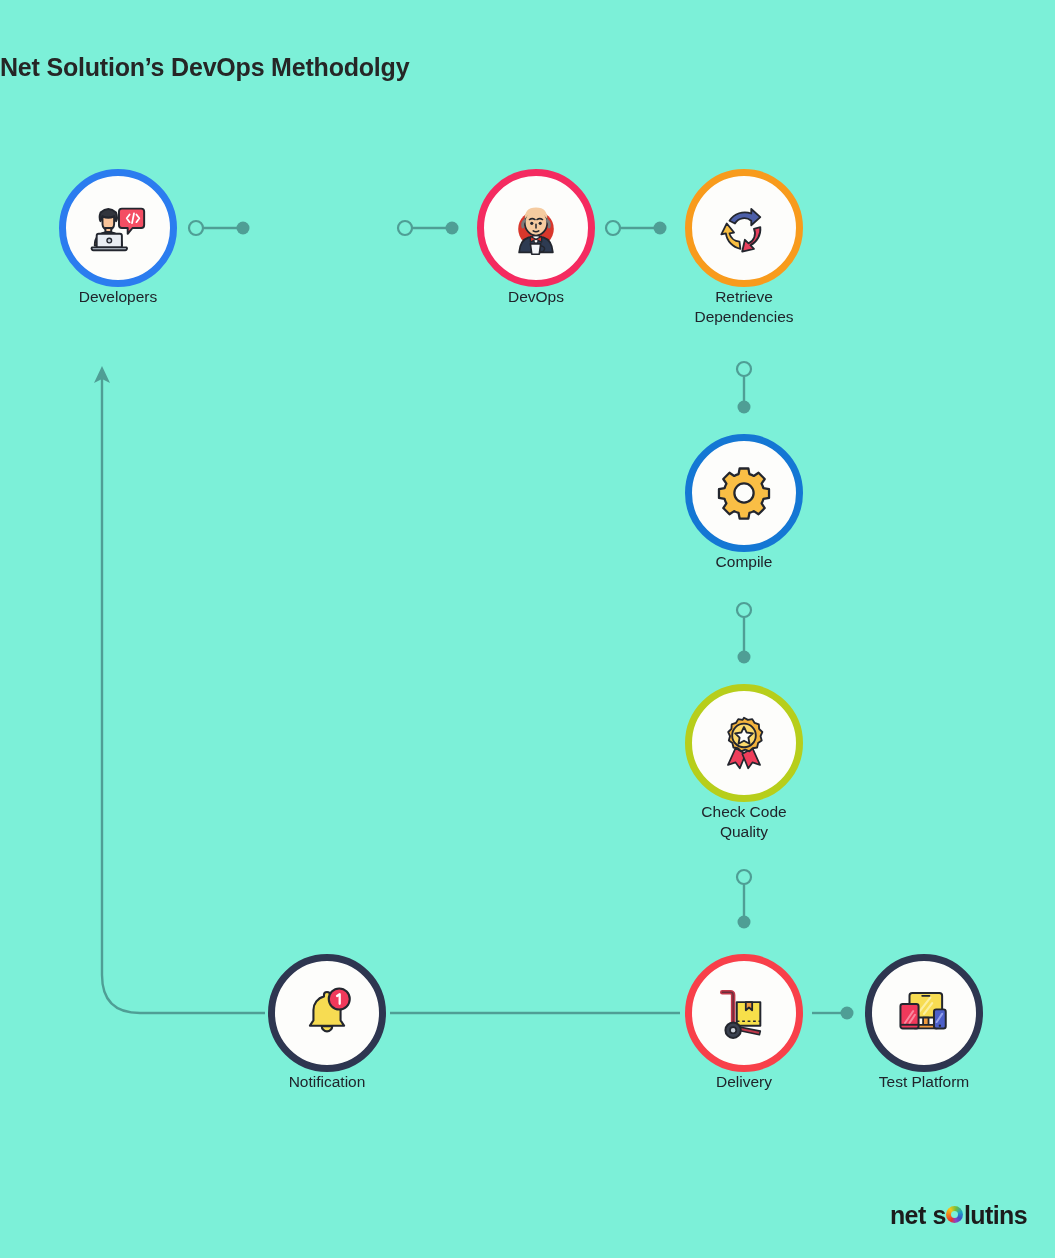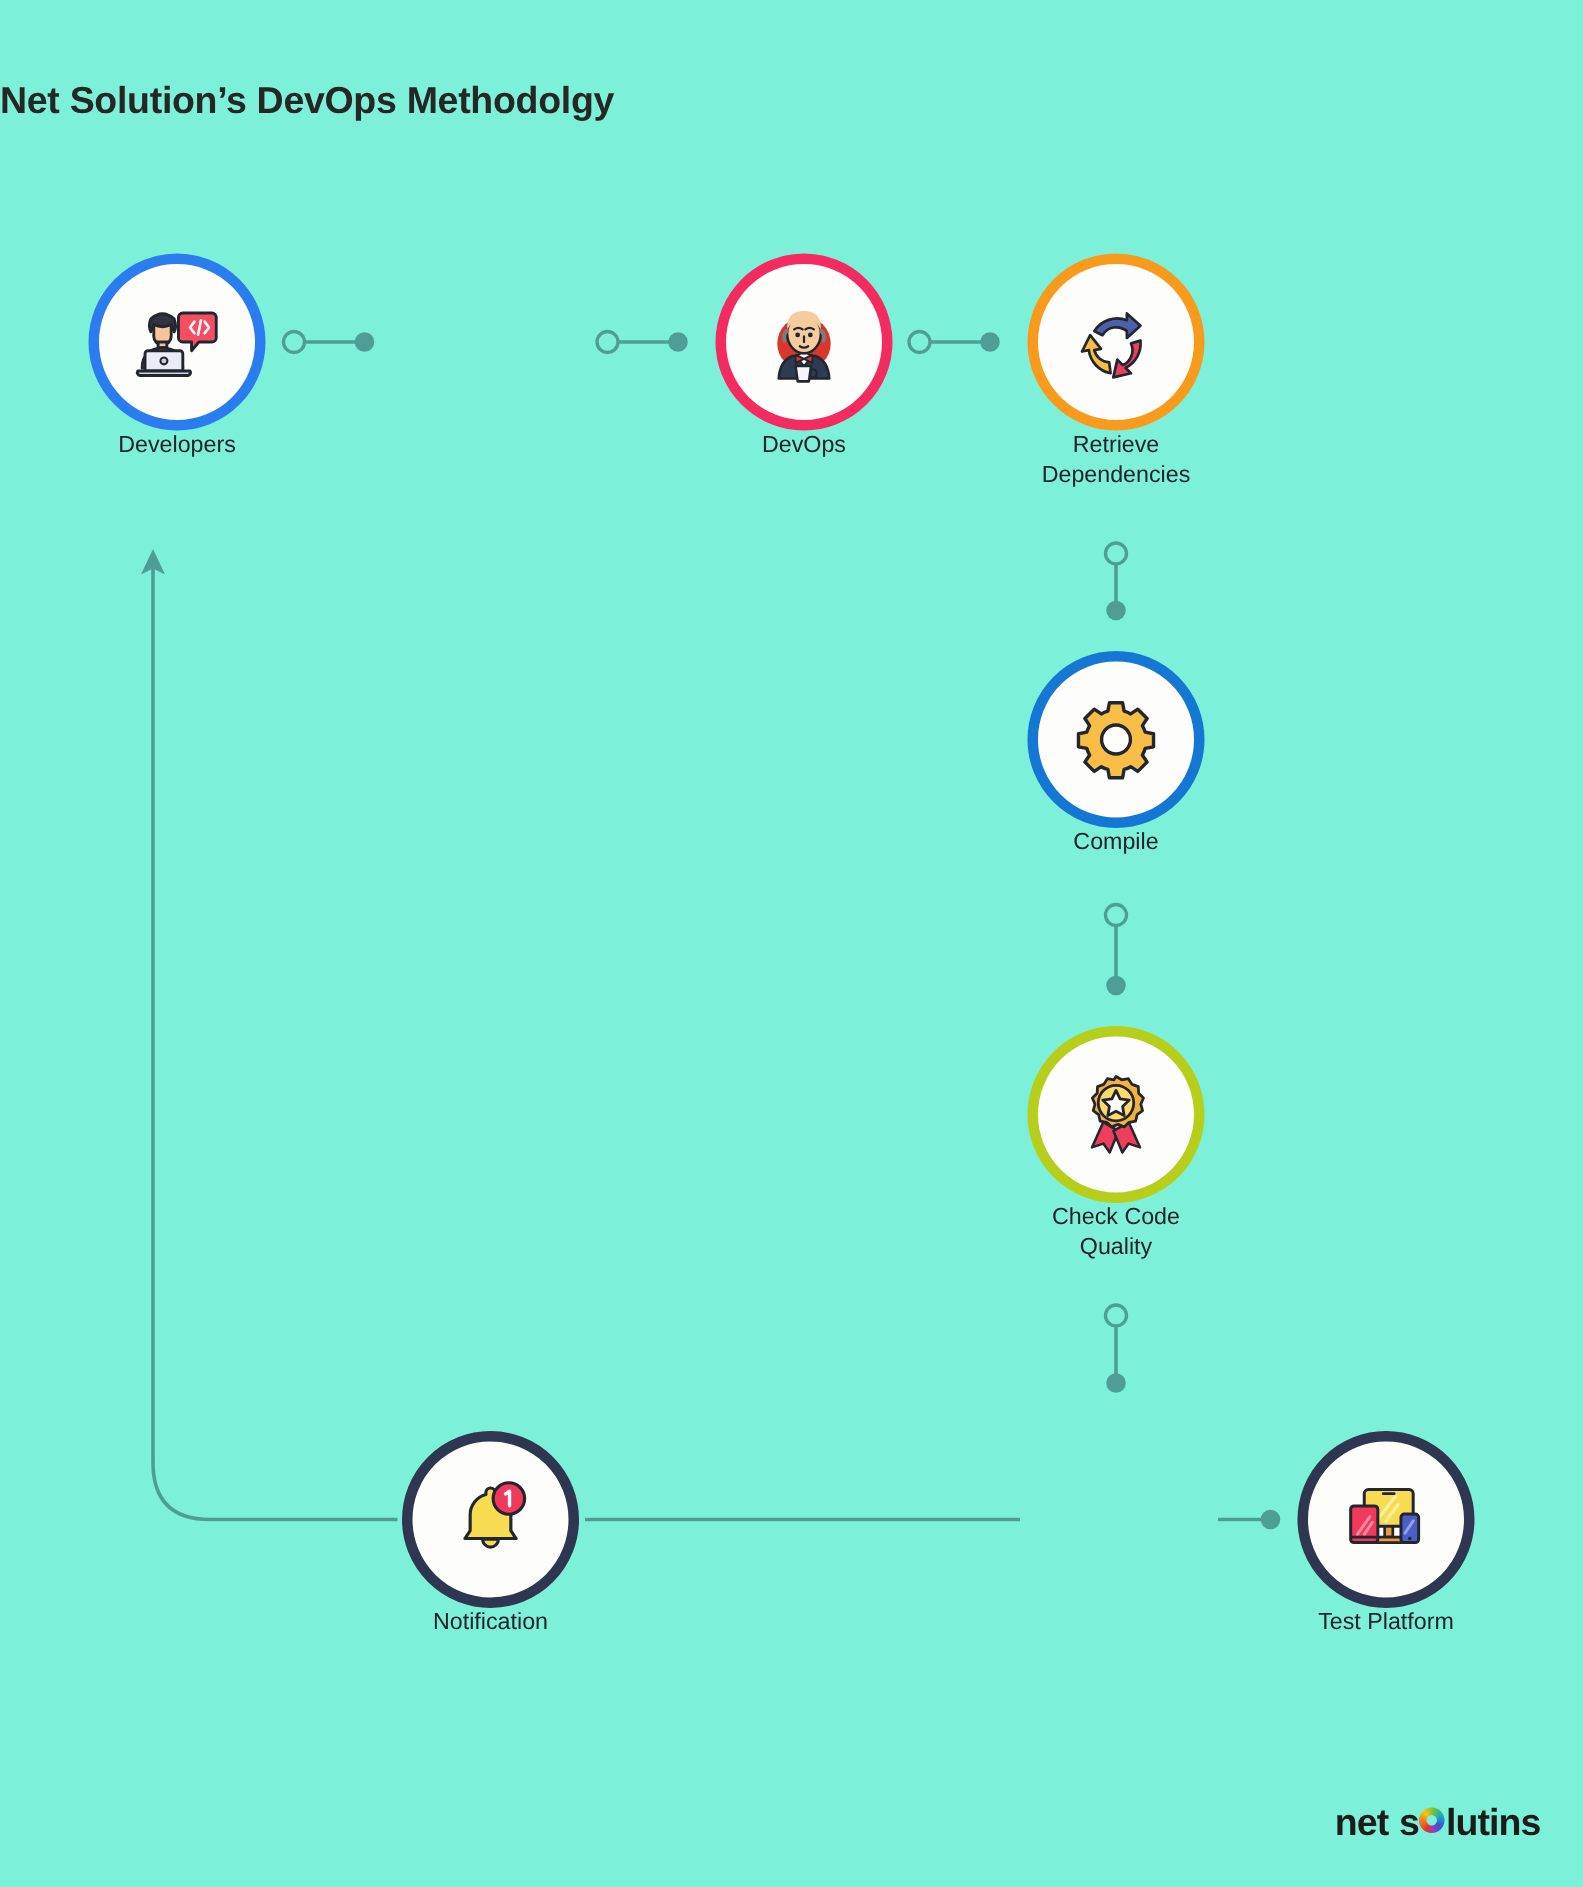--- a/index.html
+++ b/index.html
@@ -279,20 +279,41 @@
           <path d="M26 47 a6 6 0 0 0 12 0 z" fill="#F7DC52" stroke="#23262e" stroke-width="2.4" stroke-linejoin="round"></path>
 
           <circle cx="46" cy="16" r="12" fill="#F0395B" stroke="#23262e" stroke-width="2.4"></circle>
           <path d="M43.5 12.5 l3 -2 v11" stroke="#fff" stroke-width="2.6" fill="none" stroke-linecap="round" stroke-linejoin="round"></path>
         </svg>
       </span>
     </div>
     <div class="node-label">Notification</div>
   </div>
 
+  <div class="node" style="left:744px; top:954px;">
+    <div class="disc" style="border:7px solid #F8404A;">
+      <span>
+        <svg width="58" height="58" viewBox="0 0 64 64">
+
+          <path d="M8 9 h9 a3 3 0 0 1 3 3 v36" fill="none" stroke="#C0384A" stroke-width="5" stroke-linecap="round" stroke-linejoin="round"></path>
+          <path d="M8 9 h9 a3 3 0 0 1 3 3 v36" fill="none" stroke="#23262e" stroke-width="1.6" stroke-linecap="round" stroke-linejoin="round" opacity=".55"></path>
+
+          <path d="M20 46 l30 6 l-1 4 l-29 -6 z" fill="#C0384A" stroke="#23262e" stroke-width="1.8" stroke-linejoin="round"></path>
+
+          <path d="M24 20 h26 v26 h-26 z" fill="#F7E04A" stroke="#23262e" stroke-width="2.2" stroke-linejoin="round"></path>
+          <path d="M34 20 h7 v9 l-3.5 -3 l-3.5 3 z" fill="#F19A3C" stroke="#23262e" stroke-width="2" stroke-linejoin="round"></path>
+          <path d="M24 41 h26" stroke="#23262e" stroke-width="1.6" stroke-dasharray="3 3"></path>
+
+          <circle cx="20" cy="51" r="8.5" fill="#3B4250" stroke="#23262e" stroke-width="2.2"></circle>
+          <circle cx="20" cy="51" r="3.4" fill="#CDD4DE" stroke="#23262e" stroke-width="1.8"></circle>
+        </svg>
+      </span>
+    </div>
+    <div class="node-label">Delivery</div>
+  </div>
 
   <div class="node" style="left:924px; top:954px;">
     <div class="disc" style="border:7px solid #2E3650;">
       <span>
         <svg width="58" height="58" viewBox="0 0 64 64">
 
           <rect x="16" y="10" width="36" height="27" rx="3" fill="#F7DC52" stroke="#23262e" stroke-width="2.2"></rect>
           <path d="M25 33 l14 -18 M32 33 l9 -12" stroke="#FBEFA0" stroke-width="2.4" stroke-linecap="round"></path>
           <rect x="29" y="12" width="10" height="2" rx="1" fill="#23262e"></rect>
           <path d="M31 37 h6 v8 h-6 z" fill="#F19A3C" stroke="#23262e" stroke-width="2" stroke-linejoin="round"></path>

